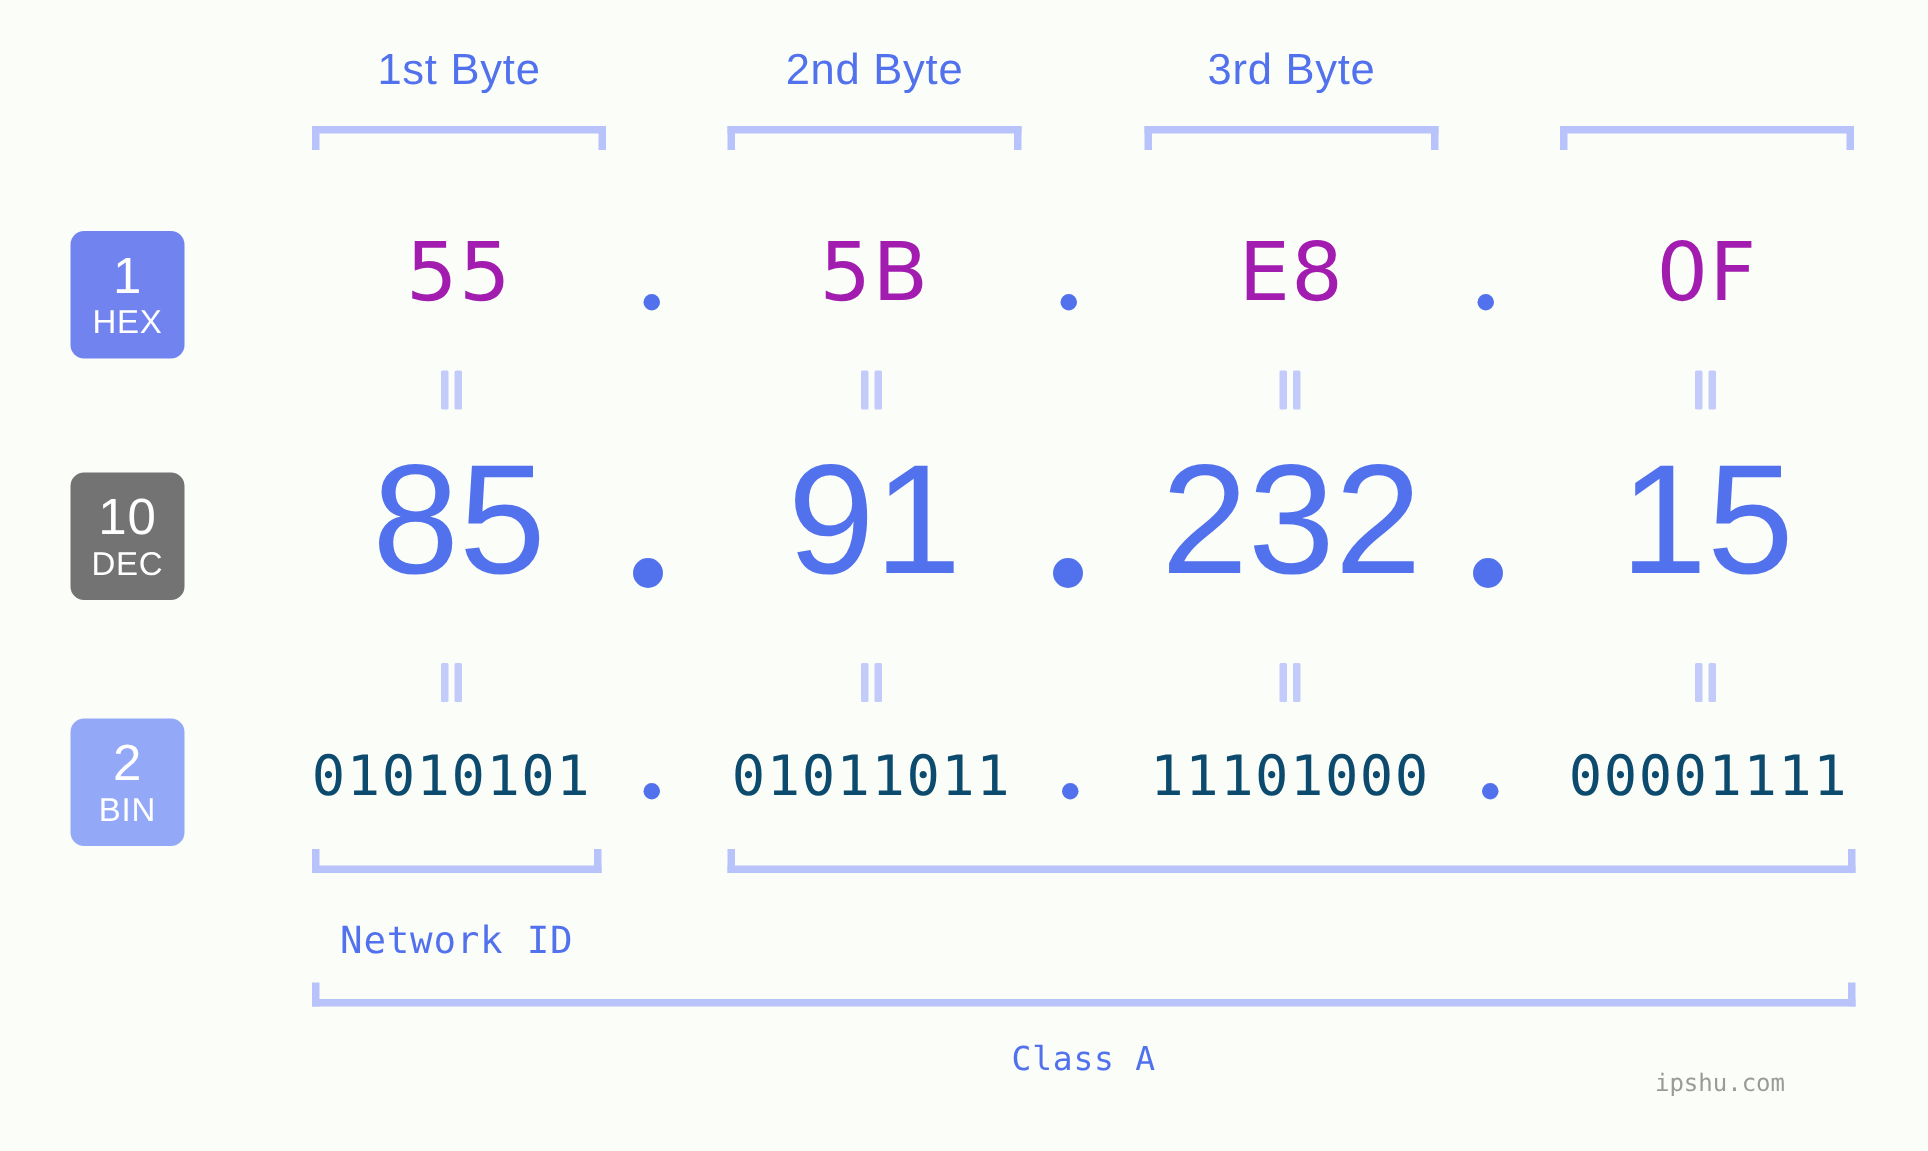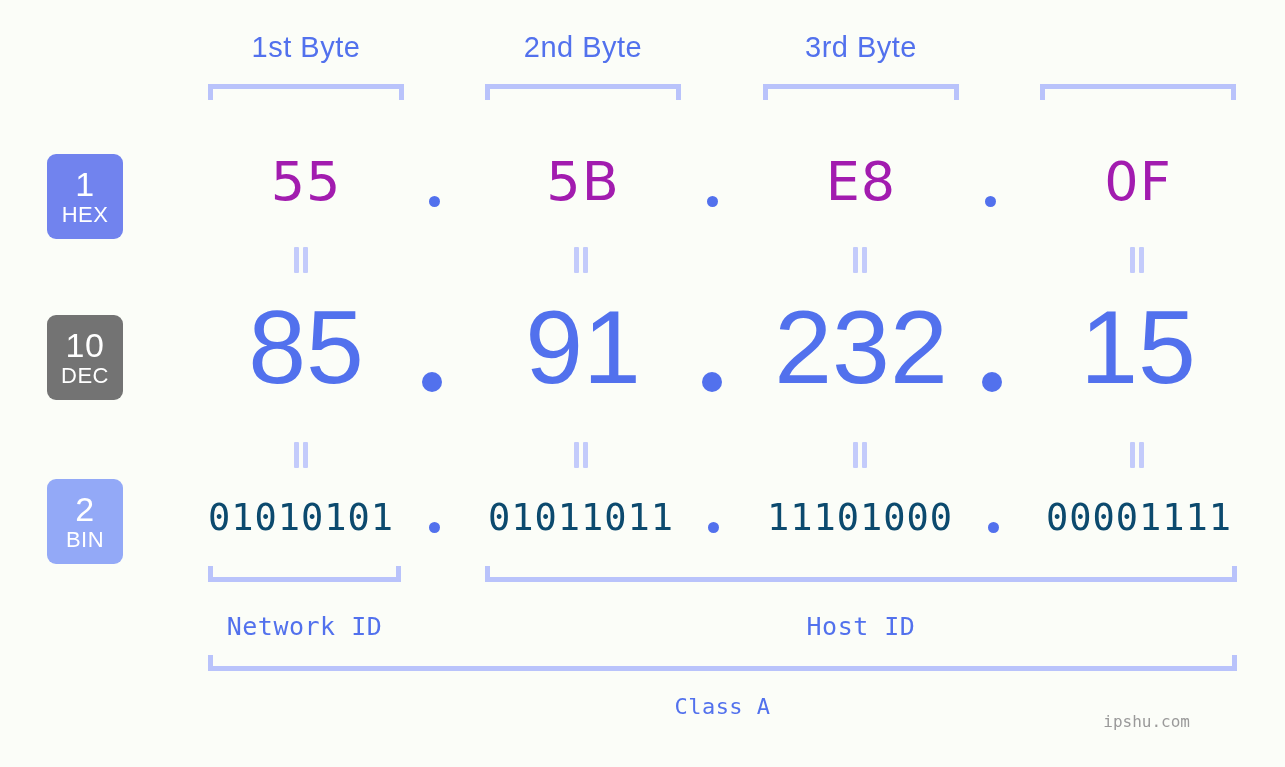--- a/index.html
+++ b/index.html
@@ -259,20 +259,19 @@
     <div class="cell" style="left:1041px; width:196px;">00001111</div>
     <div class="dot dot-bin" style="left:429px;"></div>
     <div class="dot dot-bin" style="left:708px;"></div>
     <div class="dot dot-bin" style="left:988px;"></div>
   </div>
 
   <div class="bracket-up" style="left:208px; width:193px; top:566px;"></div>
   <div class="bracket-up" style="left:485px; width:752px; top:566px;"></div>
 
   <div class="section-label" id="label-network-id" style="left:208px; width:193px;">Network ID</div>
-  <div class="section-label" id="label-host-id" style="left:485px; width:752px;">Host ID</div>
 
   <div class="bracket-up" style="left:208px; width:1029px; top:655px;"></div>
   <div class="section-label" id="label-class" style="left:208px; width:1029px;">Class A</div>
 
   <div id="watermark">ipshu.com</div>
 
 </div>
 
 </body></html>

